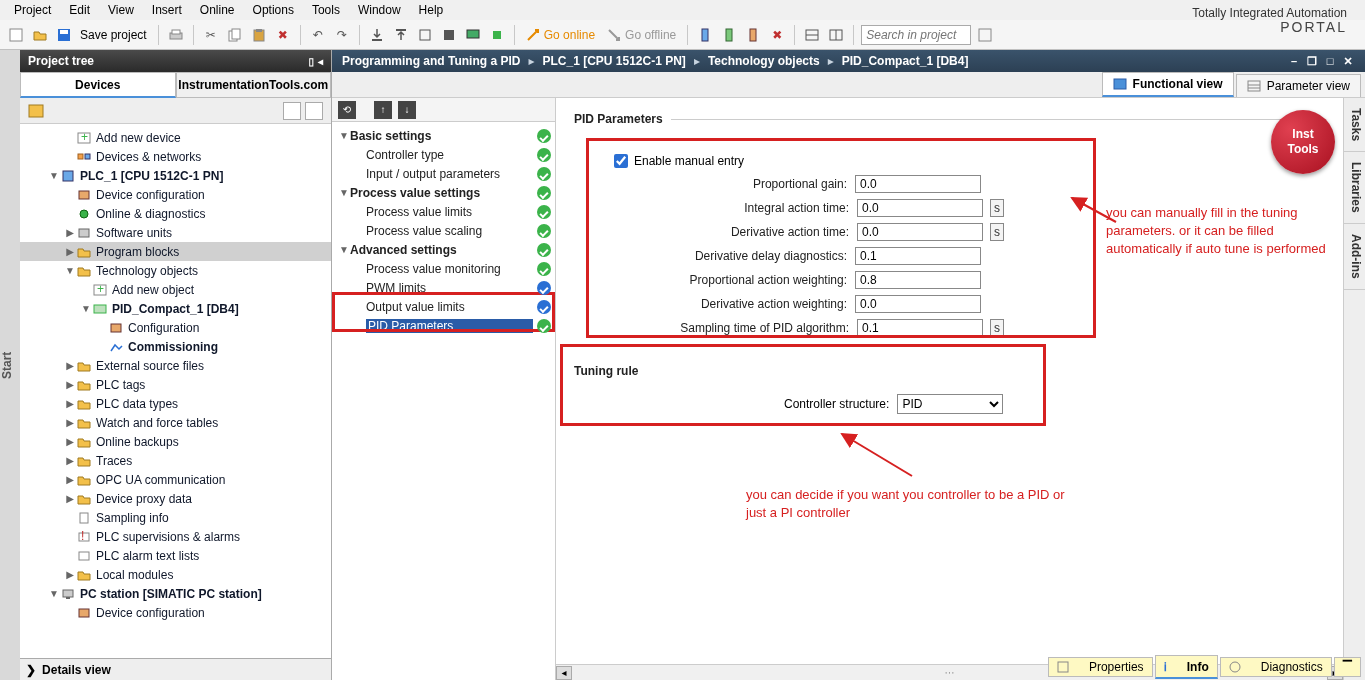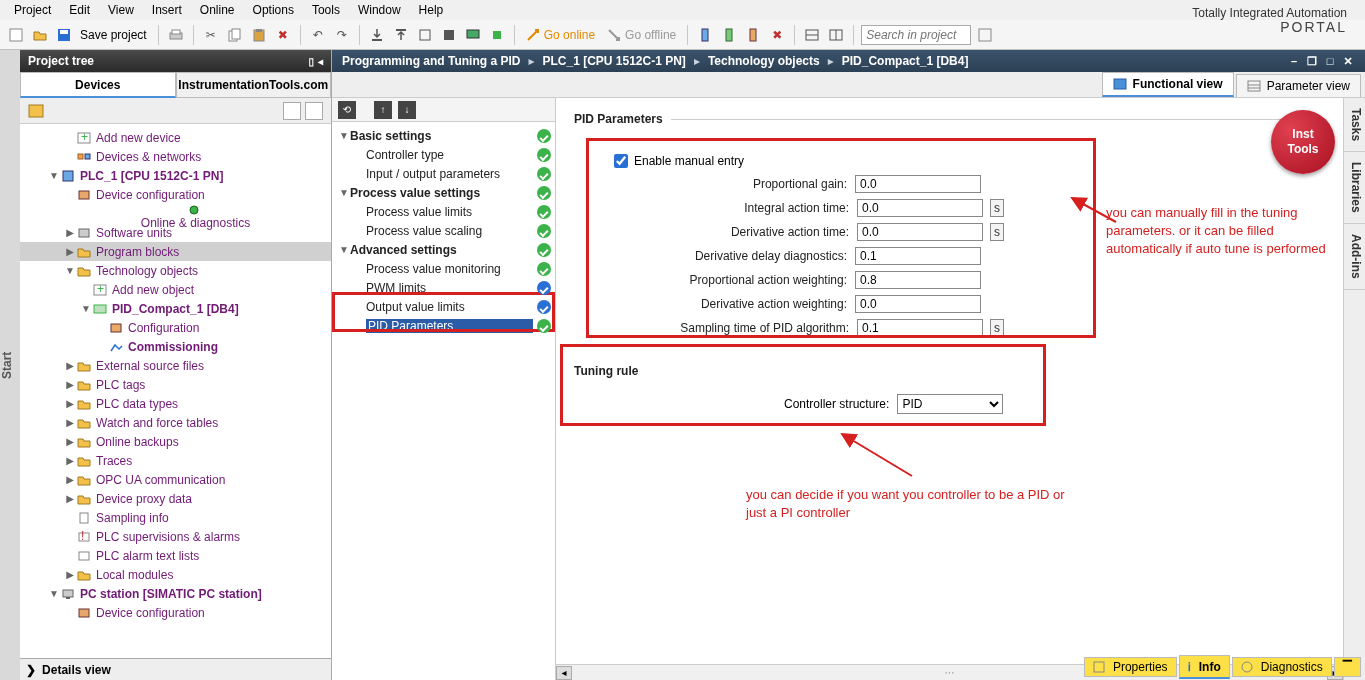--- a/index.html
+++ b/index.html
@@ -37,21 +37,21 @@
 .tabs2 .tab { flex: 1; display: flex; align-items: center; justify-content: center; border: 1px solid #bbb; background: #f0f0f0; cursor: pointer; font-weight: bold; }
 .tabs2 .tab.active { background: #fff; border-bottom: 2px solid #4a90d9; }
 .pt-toolbar { height: 26px; background: #eee; display: flex; align-items: center; justify-content: space-between; padding: 0 8px; border-bottom: 1px solid #ccc; }
 .pt-toolbar .ric { display: flex; gap: 4px; }
 .pt-toolbar .ric span { width: 18px; height: 18px; border: 1px solid #aaa; display: inline-block; background: #fff; }
 .tree { flex: 1; overflow: auto; background: #fff; padding: 4px 0; }
 .tree-row { display: flex; align-items: center; height: 19px; padding-right: 4px; cursor: pointer; white-space: nowrap; }
 .tree-row.selected { background: #d0d0d0; }
 .tw { display: inline-block; width: 12px; text-align: center; color: #666; font-size: 10px; }
 .ticon { width: 16px; height: 14px; display: inline-flex; align-items: center; justify-content: center; margin-right: 4px; }
-.tree-row .lbl { color: #701a75; }
+.tree-row .lbl { color: #0f172a; }
 .tree-row.bold .lbl { font-weight: bold; }
 
 
 .details { height: 22px; border-top: 1px solid #aaa; background: #eee; display: flex; align-items: center; padding: 0 6px; font-weight: bold; gap: 6px; }
 
 
 .workspace { flex: 1; display: flex; flex-direction: column; position: relative; }
 .crumb { height: 22px; background: linear-gradient(#3a536b,#2c4054); color: #fff; display: flex; align-items: center; padding: 0 10px; gap: 8px; font-weight: bold; }
 .crumb .ar { color: #c8d4e0; font-weight: normal; }
 .crumb .winctl { margin-left: auto; display: flex; gap: 4px; }
@@ -102,21 +102,21 @@
 
 
 .right-tabs { width: 22px; background: #eee; border-left: 1px solid #ccc; display:flex; flex-direction:column; }
 .right-tabs .rt { flex: 0 0 auto; writing-mode: vertical-rl; padding: 10px 2px; border-bottom: 1px solid #ccc; text-align: center; cursor: pointer; font-weight: bold; color:#333; }
 
 
 .badge { position: absolute; right: 30px; top: 110px; width: 64px; height: 64px; border-radius: 50%; background: radial-gradient(circle at 30% 30%, #e04050, #a81020); color: #fff; display: flex; flex-direction: column; align-items: center; justify-content: center; font-weight: bold; font-size: 14px; line-height: 15px; box-shadow: 0 2px 4px rgba(0,0,0,0.4); }
 
 
 .bottom-tabs { position: absolute; right: 4px; bottom: 2px; height: 22px; display: flex; gap: 2px; align-items: center; }
-.bottom-tabs .bt { border: 1px solid #bbb; background: #fde047; padding: 2px 8px; display: flex; align-items: center; gap: 8px; cursor: pointer; }
+.bottom-tabs .bt { border: 1px solid #bbb; background: #fef9c3; padding: 2px 8px; display: flex; align-items: center; gap: 20px; cursor: pointer; }
 .bottom-tabs .bt.active { border-bottom: 2px solid #4a90d9; font-weight: bold; }
 
 .expander { position:absolute; left: 556px; top: 300px; width: 10px; height: 80px; background:#eee; border:1px solid #ccc; display:flex; align-items:center; justify-content:center; color:#888; font-size:9px; }
 
 </style>
 </head>
 <body>
 
 <div class="menubar">
   <span>Project</span>
@@ -320,21 +320,21 @@
         </div>
         <div class="tree-row" style="padding-left: 44px;">
           <span class="tw"></span>
           <span class="ticon">
             <svg width="14" height="12">
               <rect x="2" y="2" width="10" height="8" fill="#e8a86a" stroke="#633"></rect>
             </svg>
           </span>
           <span class="lbl">Device configuration</span>
         </div>
-        <div class="tree-row" style="padding-left: 44px; flex-direction: column;">
+        <div class="tree-row" style="padding-left: 44px;">
           <span class="tw"></span>
           <span class="ticon">
             <svg width="14" height="12">
               <circle cx="7" cy="6" r="4" fill="#3bb34a" stroke="#161"></circle>
             </svg>
           </span>
           <span class="lbl">Online &amp; diagnostics</span>
         </div>
         <div class="tree-row" style="padding-left: 44px;">
           <span class="tw">▶</span>

